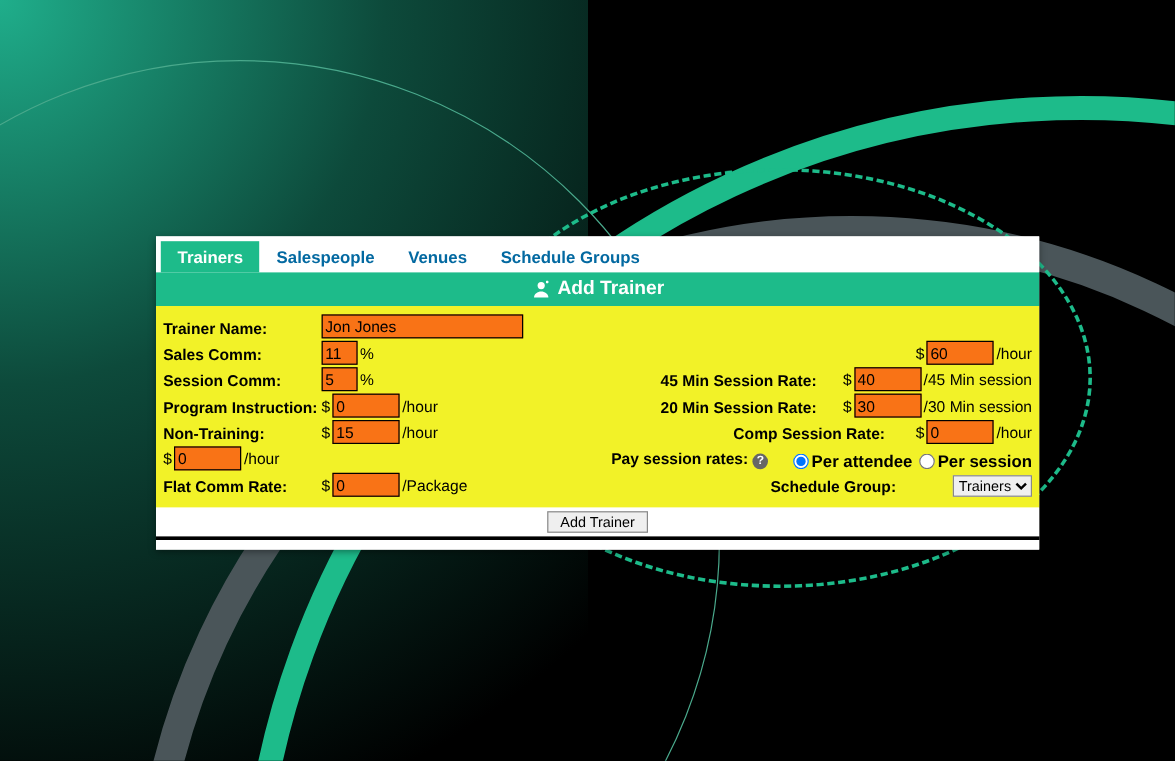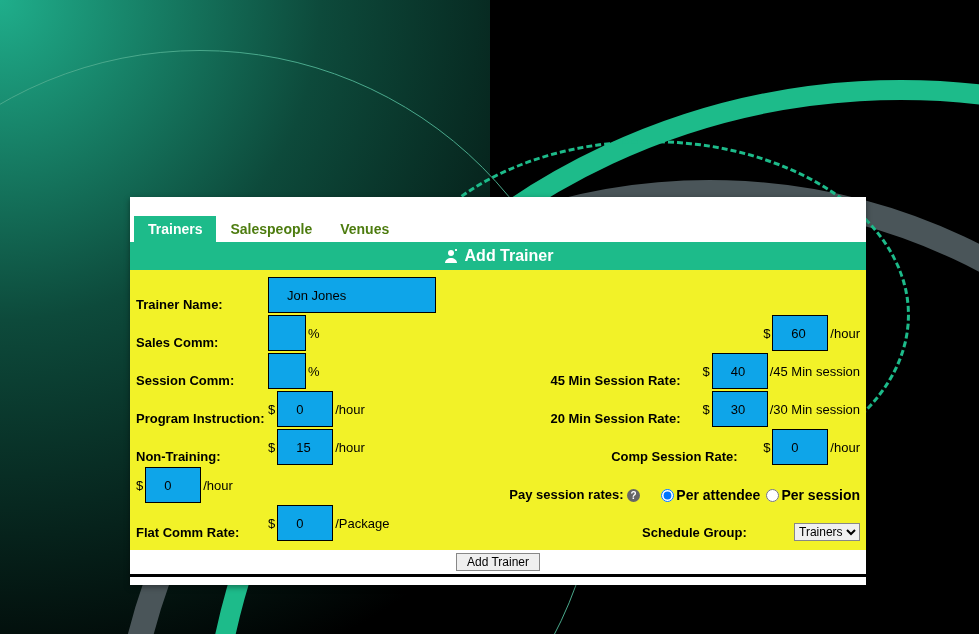--- a/index.html
+++ b/index.html
@@ -56,21 +56,21 @@
 }
 .tab {
   padding: 5px 14px 5px 14px;
   font-size: 14px;
   font-weight: bold;
   cursor: pointer;
   color: #fff;
 }
 .tab.active { background: #1dbb8a; }
 .tab.inactive { background:#fff; color:#1dbb8a; font-weight:bold;}
-.tabs-row .tab.inactive { background:transparent; color:#4d7c0f;margin-top:15px; }
+.tabs-row .tab.inactive { background:transparent; color:#0369a1; }
 .header-bar {
   background: #1dbb8a;
   color: #fff;
   text-align: center;
   font-weight: bold;
   font-size: 16px;
   padding: 5px 0;
   display:flex; align-items:center; justify-content:center;
   gap:6px;
 }
@@ -83,24 +83,24 @@
 }
 .row { display:flex;align-items:flex-end; }
 .col { flex: 0 0 auto; }
 .col-label { width: 132px; font-weight:bold; padding:2px 0; }
 .col-input { display:flex; align-items:center; gap:2px; padding:1px 0;}
 .col-spacer { flex:1; }
 .col-rlabel { width:152px; font-weight:bold; padding:2px 0;}
 .col-rinput { display:flex; align-items:center; gap:2px; padding:1px 0;}
 input[type=text] {
   border: 1px solid #000;
-  background:#0ea5e9;
+  background:#f97316;
   font-size:13px;
-  padding:1px 18px;
-  height:36px;
+  padding:1px 2px;
+  height:20px;
 }
 .inp-wide { width: 168px; }
 .inp-sm { width: 30px; }
 .inp-md { width: 56px; }
 .help-icon {
   display:inline-block; width:13px; height:13px;
   border-radius:50%; background:#666; color:#fff;
   font-size:10px; text-align:center; line-height:13px;
   font-weight:bold;
 }
@@ -127,20 +127,21 @@
 <div class="bg-line-dk"></div>
 <div class="bg-line-gr"></div>
 <div class="bg-dashed"></div>
 
 <div class="panel">
 
   <div class="tabs-row">
     <div class="tab active">Trainers</div>
     <div class="tab inactive">Salespeople</div>
     <div class="tab inactive">Venues</div>
+    <div class="tab inactive">Schedule Groups</div>
   </div>
 
   <div class="header-bar">
     <span class="picon">
       <svg viewBox="0 0 16 16" fill="#fff">
           <circle cx="8" cy="5" r="3"></circle>
           <path d="M2 15c0-3 3-5 6-5s6 2 6 5z"></path>
           <path d="M12 2h2M13 1v2" stroke="#fff" stroke-width="1.5"></path>
         </svg>
     </span>

